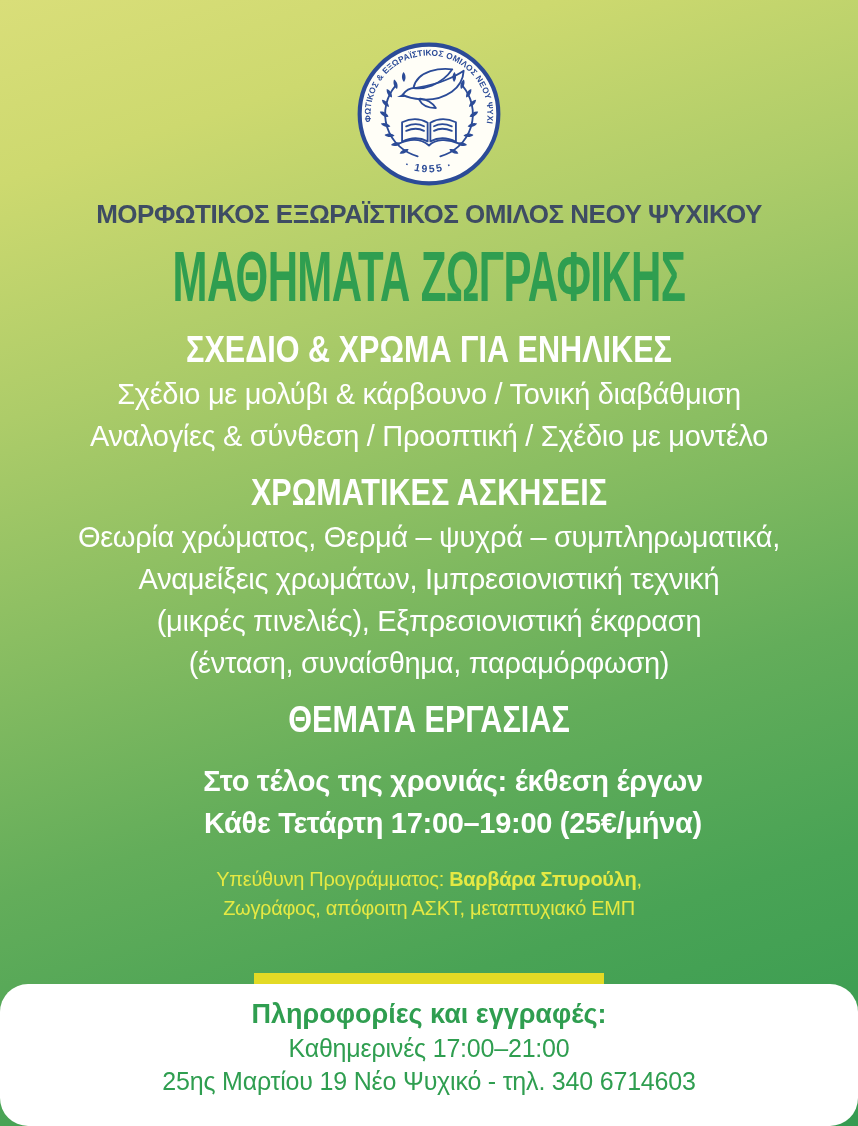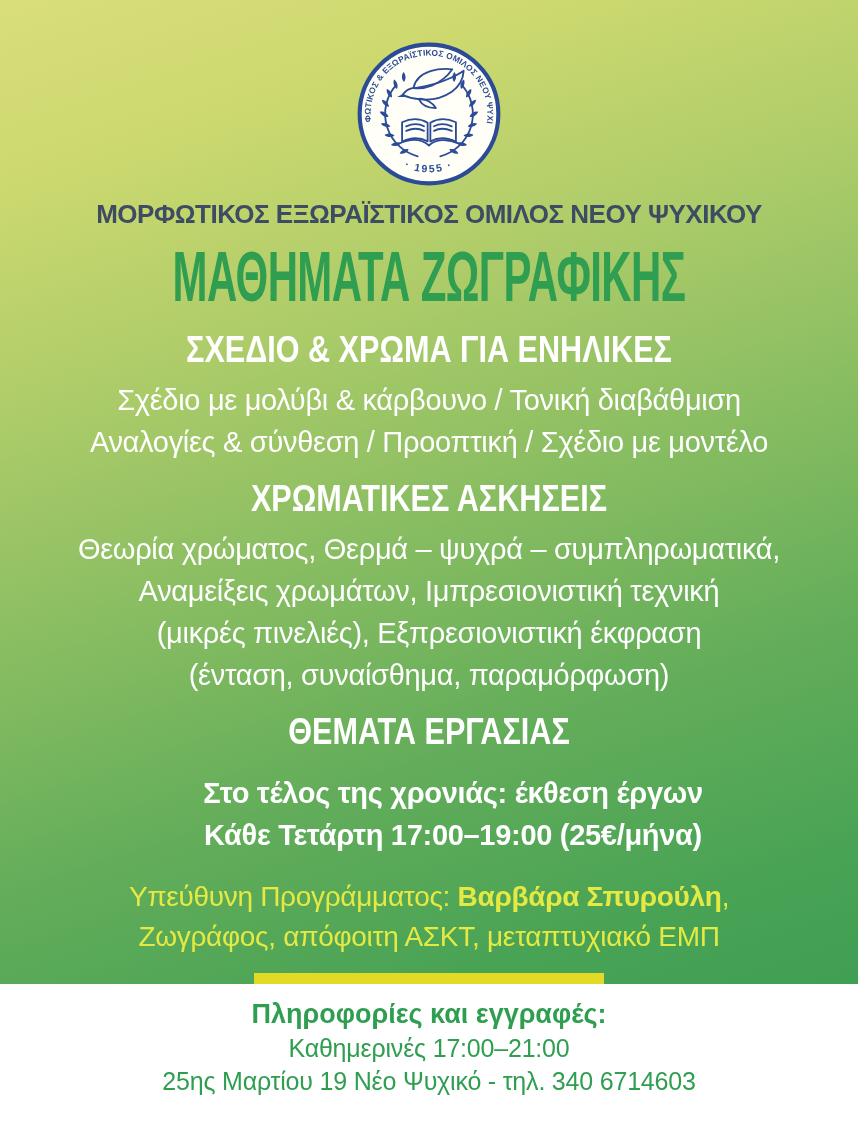--- a/index.html
+++ b/index.html
@@ -32,43 +32,43 @@
   .sec-heading {
     margin-top:18px; font-size:36px; font-weight:bold; color:#ffffff;
     line-height:1.0; transform:scaleX(0.85); transform-origin:50% 50%;
     white-space:nowrap;
   }
   .sec-heading.first { margin-top:20px; }
 
   .body-line {
     font-size:29px; color:#ffffff; line-height:1.45; letter-spacing:-0.3px;
   }
-  .body-group { margin-top:11px; }
+  .body-group { margin-top:5px; }
 
   .highlight {
     font-size:29px; font-weight:bold; color:#ffffff; line-height:1.45;
     letter-spacing:-0.3px;
     padding-left:48px;
   }
   .highlight-group { margin-top:22px; }
 
   .instructor {
-    margin-top:21px; font-size:28px; color:#e5e943; line-height:1.43;
+    margin-top:21px; font-size:20px; color:#e5e943; line-height:1.43;
     letter-spacing:-0.3px;
   }
   .instructor b { font-weight:bold; }
 
   .divider-bar {
     position:absolute; left:50%; transform:translateX(-50%);
     bottom:142px; width:350px; height:11px; background:#e3da25;
   }
 
   .footer {
     position:absolute; left:0; right:0; bottom:0; height:142px;
-    background:#ffffff; color:#2f9e50; padding-top:13px;
+    background:#ffffff; color:#2f9e50; padding-top:13px;border-radius:28px;
   }
   .footer-heading { font-size:27px; font-weight:bold; line-height:1.3; }
   .footer-line { font-size:25px; line-height:1.3; letter-spacing:-0.2px; }
 
   .logo-art { stroke:#2b4b97; fill:none; stroke-width:2; stroke-linejoin:round; stroke-linecap:round; }
   .logo-fill { fill:#2b4b97; stroke:none; }
   .logo-text { fill:#2b4b97; font-family:"Liberation Sans", sans-serif; font-weight:bold; }
 </style>
 </head>
 <body>

